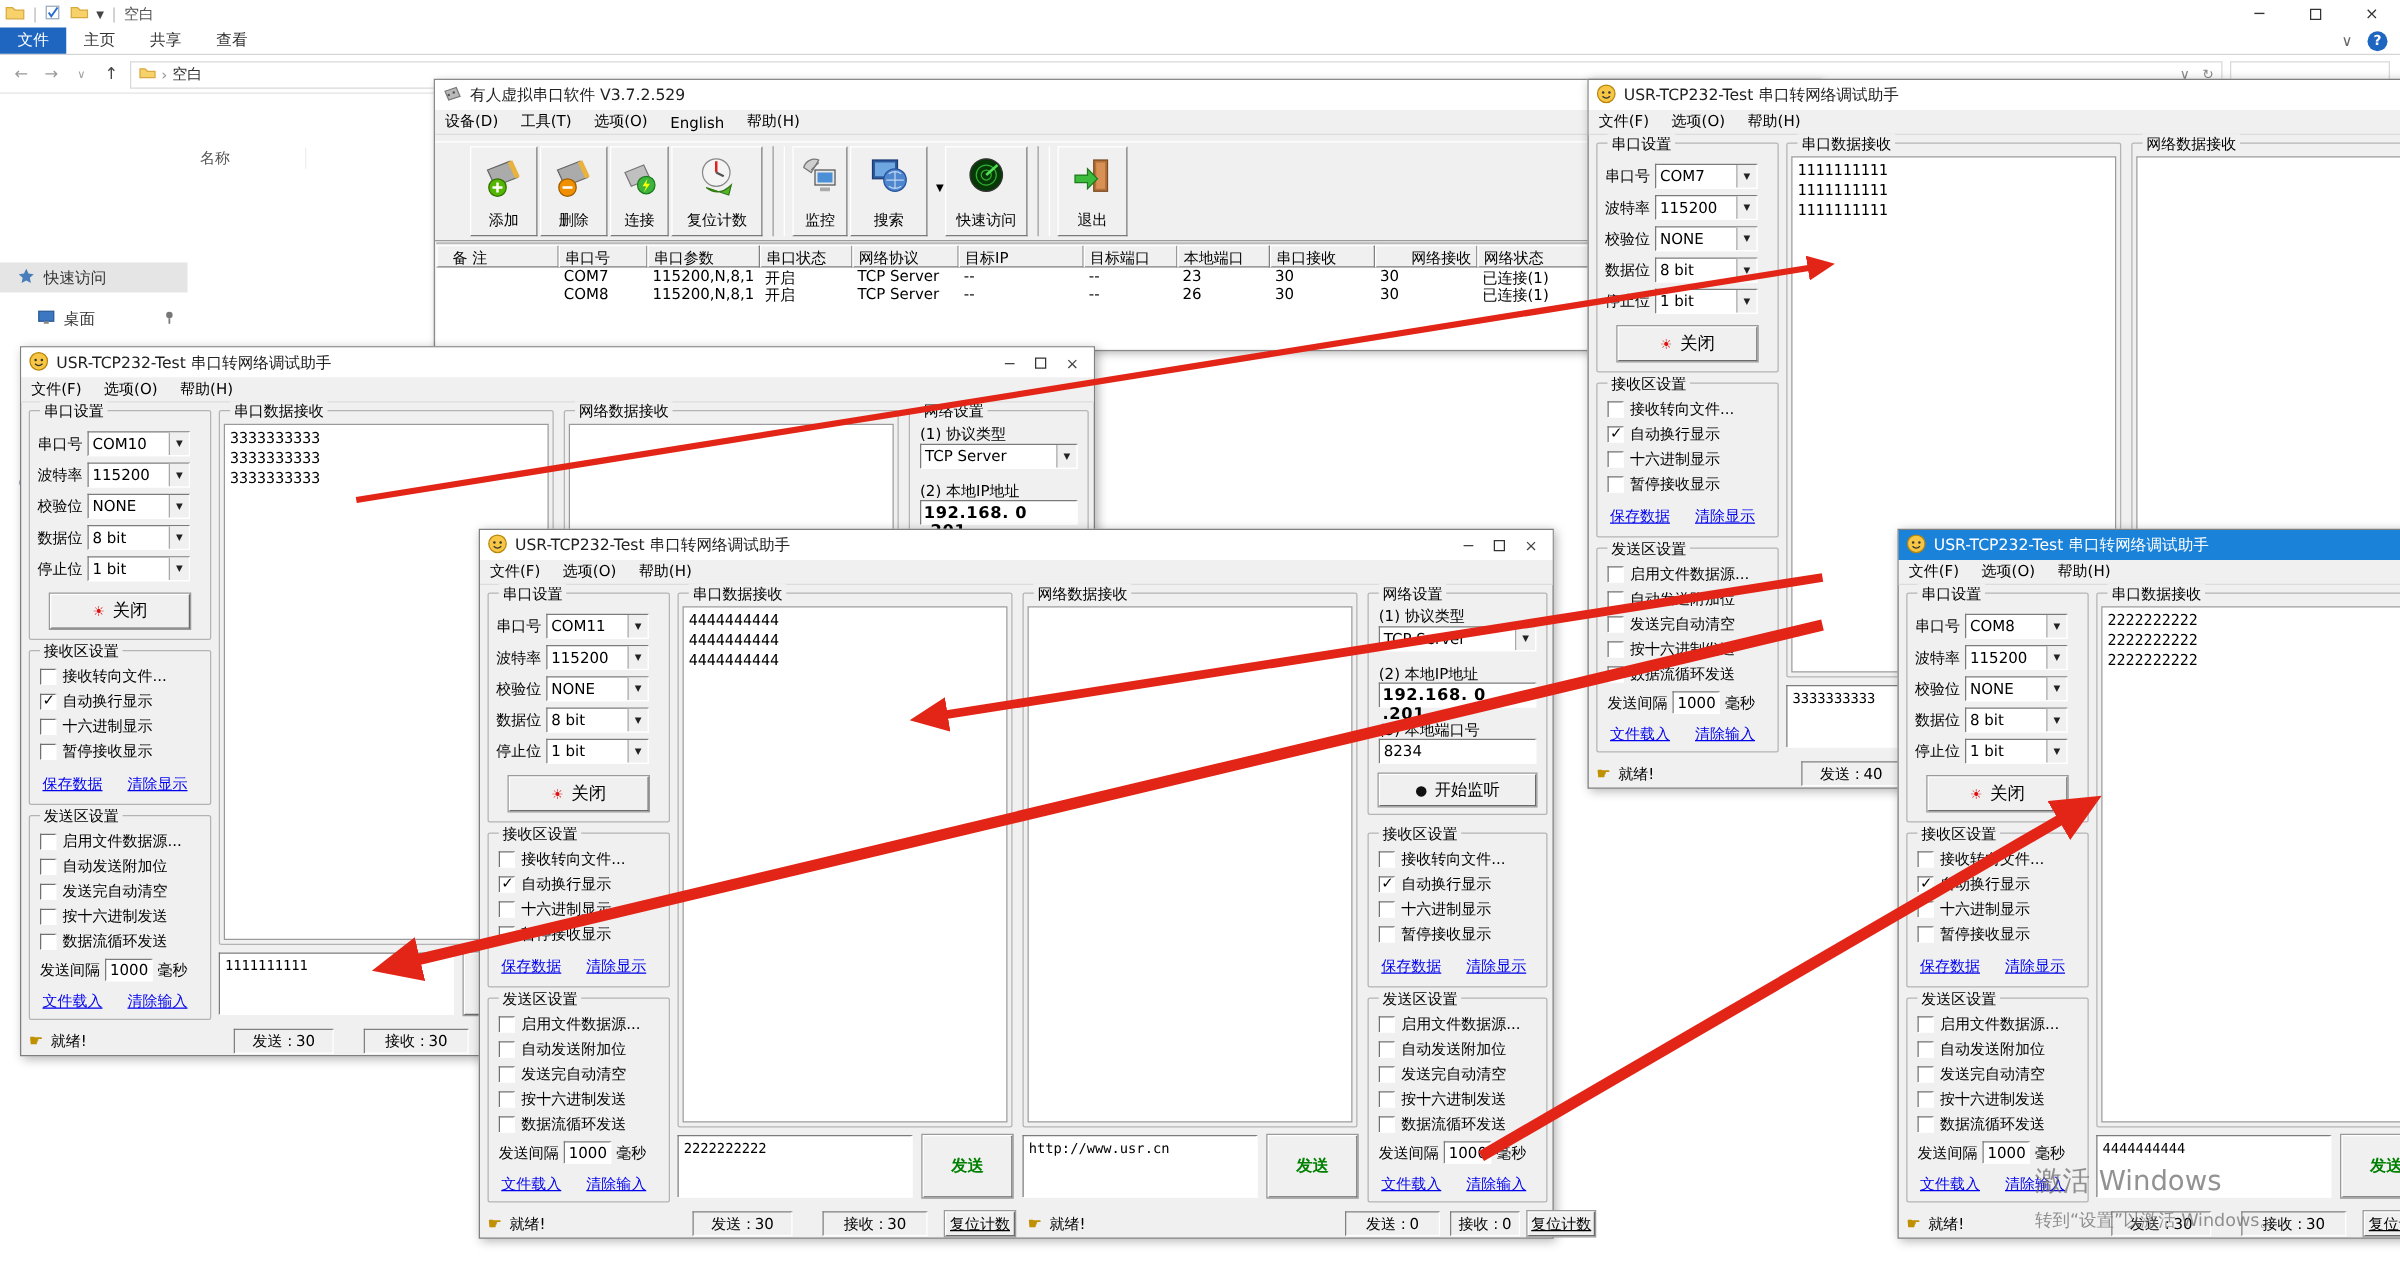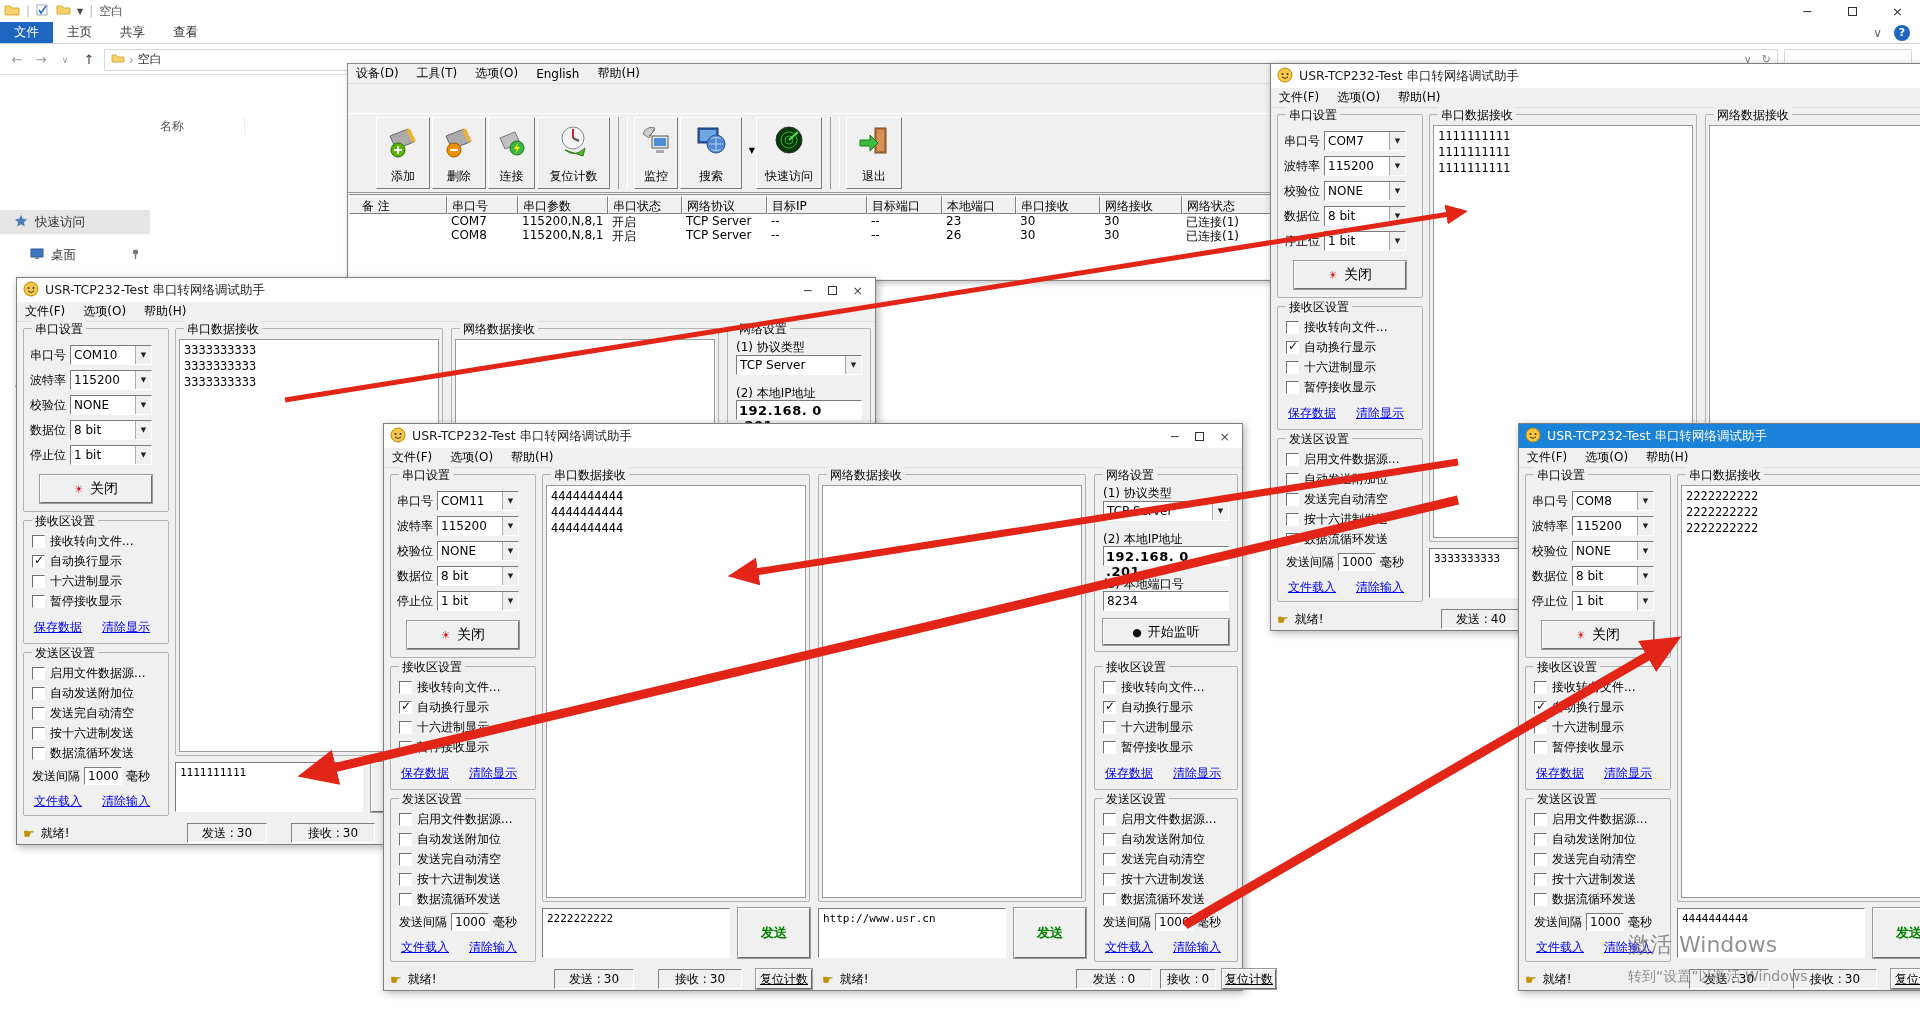--- a/index.html
+++ b/index.html
@@ -202,20 +202,33 @@
             </svg></span>
           <span>WPS云盘</span>
         </div>
       </div>
     <div class="ex-main">
       <div class="col-head">名称</div>
     </div>
   </div>
 
   <div class="cwin" id="vsp" style="left:347px;top:63px;width:1110px;height:218px;z-index:5;">
+    <div class="c-title">
+      <span><svg width="16" height="14">
+            <path d="M2 5 L11 2 L14 9 L5 12 Z" fill="#b9b9b9" stroke="#777"></path>
+            <circle cx="5" cy="8" r="1" fill="#555"></circle>
+            <circle cx="9" cy="6" r="1" fill="#555"></circle>
+          </svg></span>
+      <span>有人虚拟串口软件 V3.7.2.529</span>
+      <div class="t-btns">
+        <span>─</span>
+        <span><span class="cap-box"></span></span>
+        <span>×</span>
+      </div>
+    </div>
     <div class="c-menu">
       <span>设备(D)</span>
       <span>工具(T)</span>
       <span>选项(O)</span>
       <span>English</span>
       <span>帮助(H)</span>
     </div>
     <div id="vsp-toolbar">
       <div class="tool-btn" style="width:54px">
         <span class="tool-ic">
@@ -312,21 +325,21 @@
         <div class="vt-head">
           <span class="vt-hcell" style="width: 98px; padding-left: 12px;">备 注</span>
           <span class="vt-hcell" style="width: 71px;">串口号</span>
           <span class="vt-hcell" style="width: 90px;">串口参数</span>
           <span class="vt-hcell" style="width: 74px;">串口状态</span>
           <span class="vt-hcell" style="width: 85px;">网络协议</span>
           <span class="vt-hcell" style="width: 100px;">目标IP</span>
           <span class="vt-hcell" style="width: 75px;">目标端口</span>
           <span class="vt-hcell" style="width: 74px;">本地端口</span>
           <span class="vt-hcell" style="width: 84px;">串口接收</span>
-          <span class="vt-hcell" style="width: 82px;">网络接收</span>
+          <span class="vt-hcell" style="width: 82px; text-align: right;">网络接收</span>
           <span class="vt-hcell" style="width: 120px;">网络状态</span>
         </div>
         <div class="vt-row">
           <span class="vt-cell" style="width: 98px;"></span>
           <span class="vt-cell" style="width: 71px;">COM7</span>
           <span class="vt-cell" style="width: 90px;">115200,N,8,1</span>
           <span class="vt-cell" style="width: 74px;">开启</span>
           <span class="vt-cell" style="width: 85px;">TCP Server</span>
           <span class="vt-cell" style="width: 100px;">--</span>
           <span class="vt-cell" style="width: 75px;">--</span>

